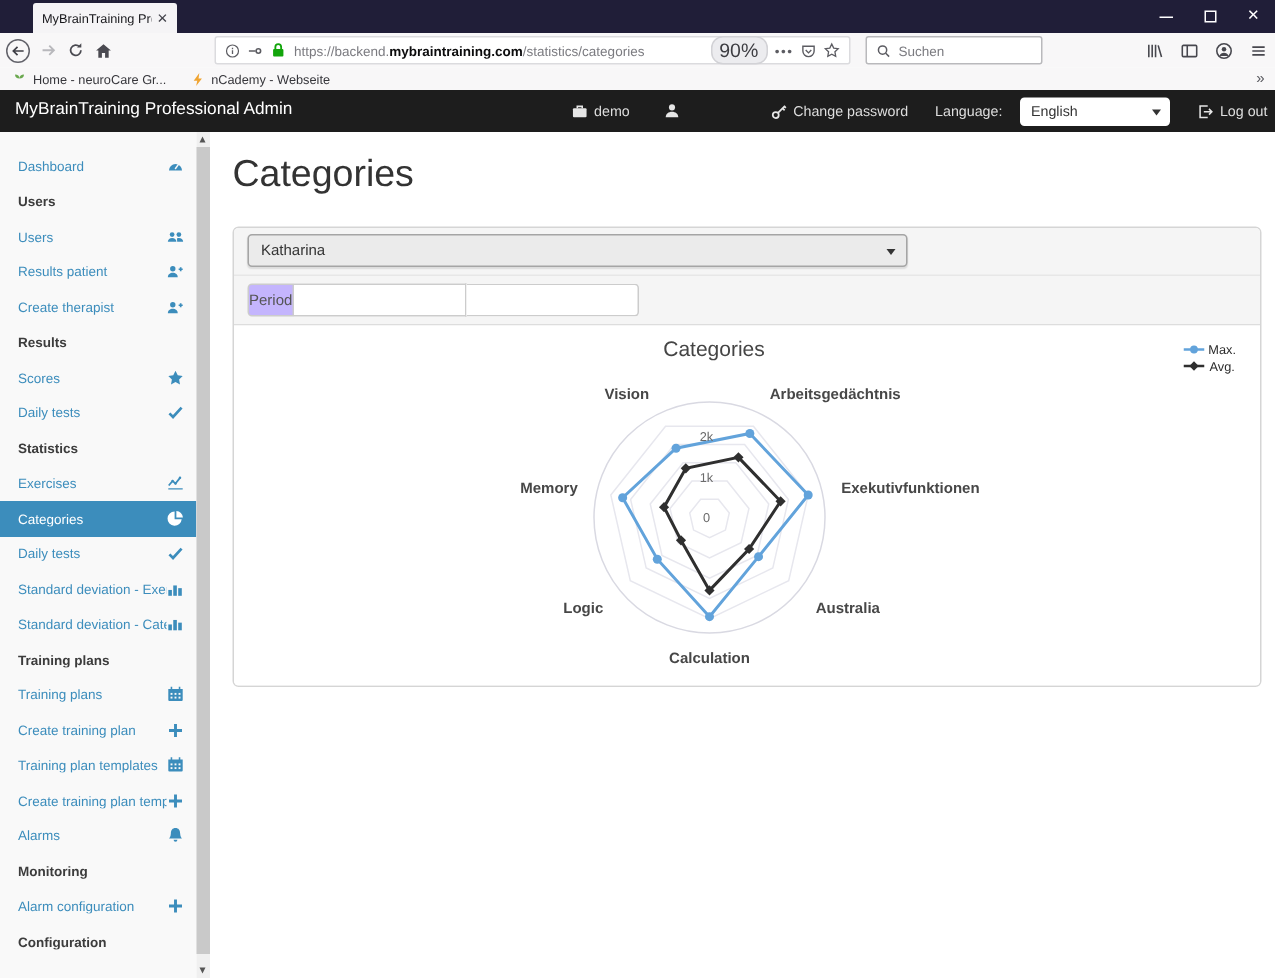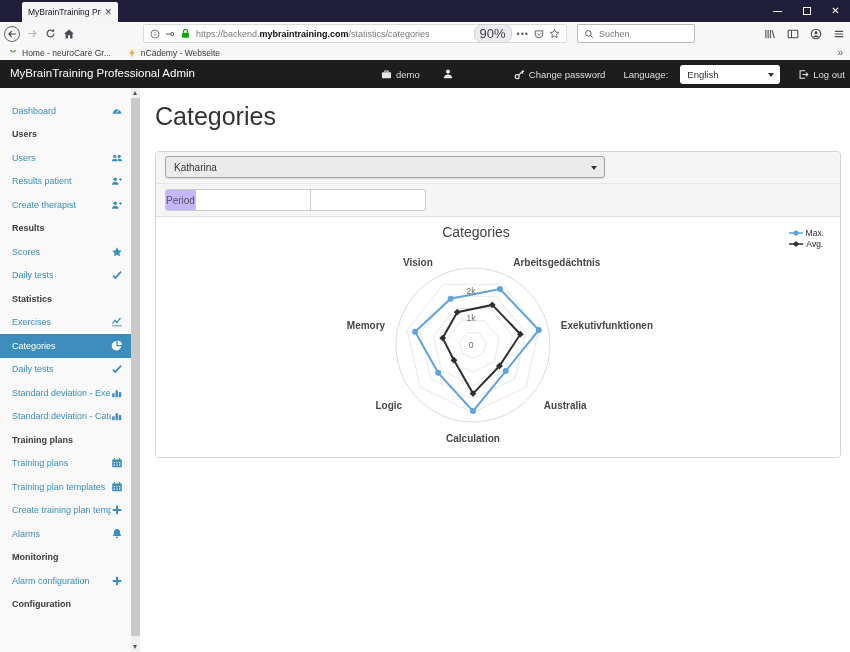--- a/index.html
+++ b/index.html
@@ -408,20 +408,28 @@
           <path d="M1.6 3.2h12.8v9.6a1 1 0 0 1-1 1H2.6a1 1 0 0 1-1-1z" fill="currentColor"></path>
           <path d="M4.4 1.2v2.6M11.6 1.2v2.6" stroke="currentColor" stroke-width="1.4" fill="none"></path>
           <g fill="#f9f9f9">
             <rect x="3.6" y="6.6" width="1.7" height="1.7"></rect>
             <rect x="7.15" y="6.6" width="1.7" height="1.7"></rect>
             <rect x="10.7" y="6.6" width="1.7" height="1.7"></rect>
             <rect x="3.6" y="9.9" width="1.7" height="1.7"></rect>
             <rect x="7.15" y="9.9" width="1.7" height="1.7"></rect>
             <rect x="10.7" y="9.9" width="1.7" height="1.7"></rect>
           </g>
+        </svg>
+      </span>
+    </div>
+    <div class="sb-row">
+      <span class="lbl">Create training plan</span>
+      <span class="sb-ic">
+        <svg viewBox="0 0 16 16">
+          <path d="M8 2.2v11.6M2.2 8h11.6" stroke="currentColor" stroke-width="2.6" fill="none"></path>
         </svg>
       </span>
     </div>
     <div class="sb-row">
       <span class="lbl">Training plan templates</span>
       <span class="sb-ic">
         <svg viewBox="0 0 16 16">
           <path d="M1.6 3.2h12.8v9.6a1 1 0 0 1-1 1H2.6a1 1 0 0 1-1-1z" fill="currentColor"></path>
           <path d="M4.4 1.2v2.6M11.6 1.2v2.6" stroke="currentColor" stroke-width="1.4" fill="none"></path>
           <g fill="#f9f9f9">

